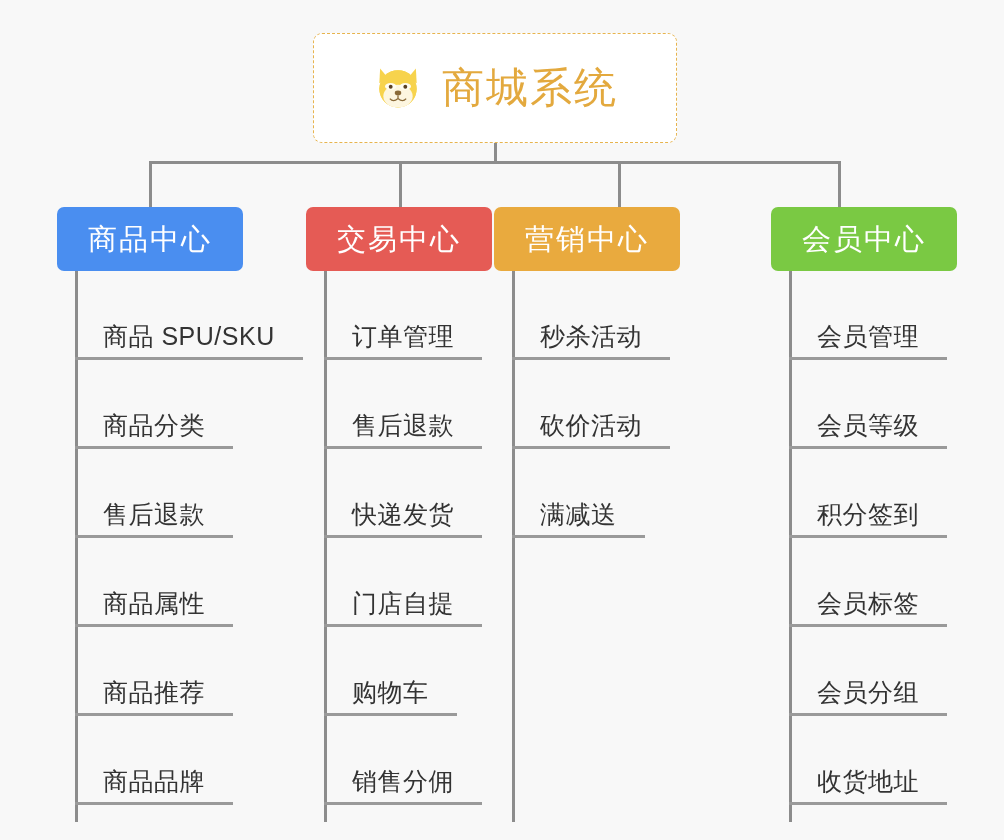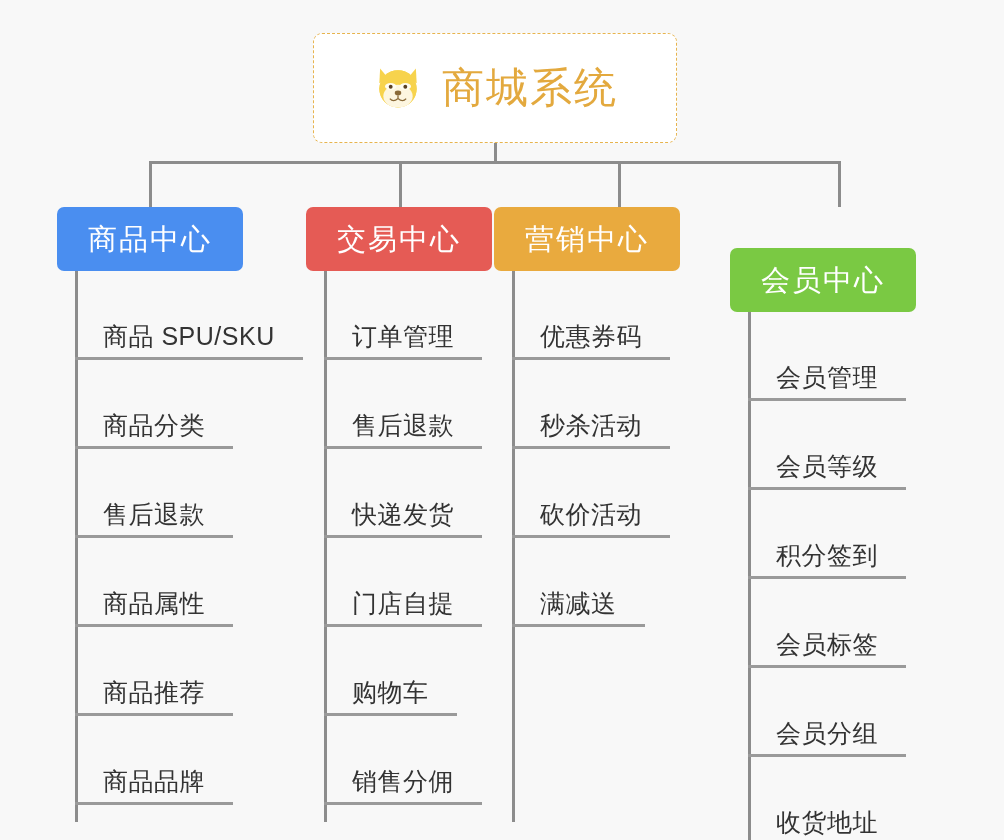--- a/index.html
+++ b/index.html
@@ -208,35 +208,32 @@
     </div>
   </div>
 
   <div class="column" style="left:494px;">
     <div class="col-header" style="background:#e9aa3e;">
       <span class="col-header-label">营销中心</span>
     </div>
     <div class="col-trunk" style="height:551px;"></div>
     <div class="leaf-list">
       <div class="leaf-item">
-          <span class="leaf-inner"><span class="leaf-label">优惠券码</span></span>
-        </div>
-      <div class="leaf-item">
           <span class="leaf-inner"><span class="leaf-label">秒杀活动</span></span>
         </div>
       <div class="leaf-item">
           <span class="leaf-inner"><span class="leaf-label">砍价活动</span></span>
         </div>
       <div class="leaf-item">
           <span class="leaf-inner"><span class="leaf-label">满减送</span></span>
         </div>
     </div>
   </div>
 
-  <div class="column" style="left:730px;margin-top:41px;">
+  <div class="column" style="left:771px;">
     <div class="col-header" style="background:#7ac943;">
       <span class="col-header-label">会员中心</span>
     </div>
     <div class="col-trunk" style="height:551px;"></div>
     <div class="leaf-list">
       <div class="leaf-item">
           <span class="leaf-inner"><span class="leaf-label">会员管理</span></span>
         </div>
       <div class="leaf-item">
           <span class="leaf-inner"><span class="leaf-label">会员等级</span></span>

